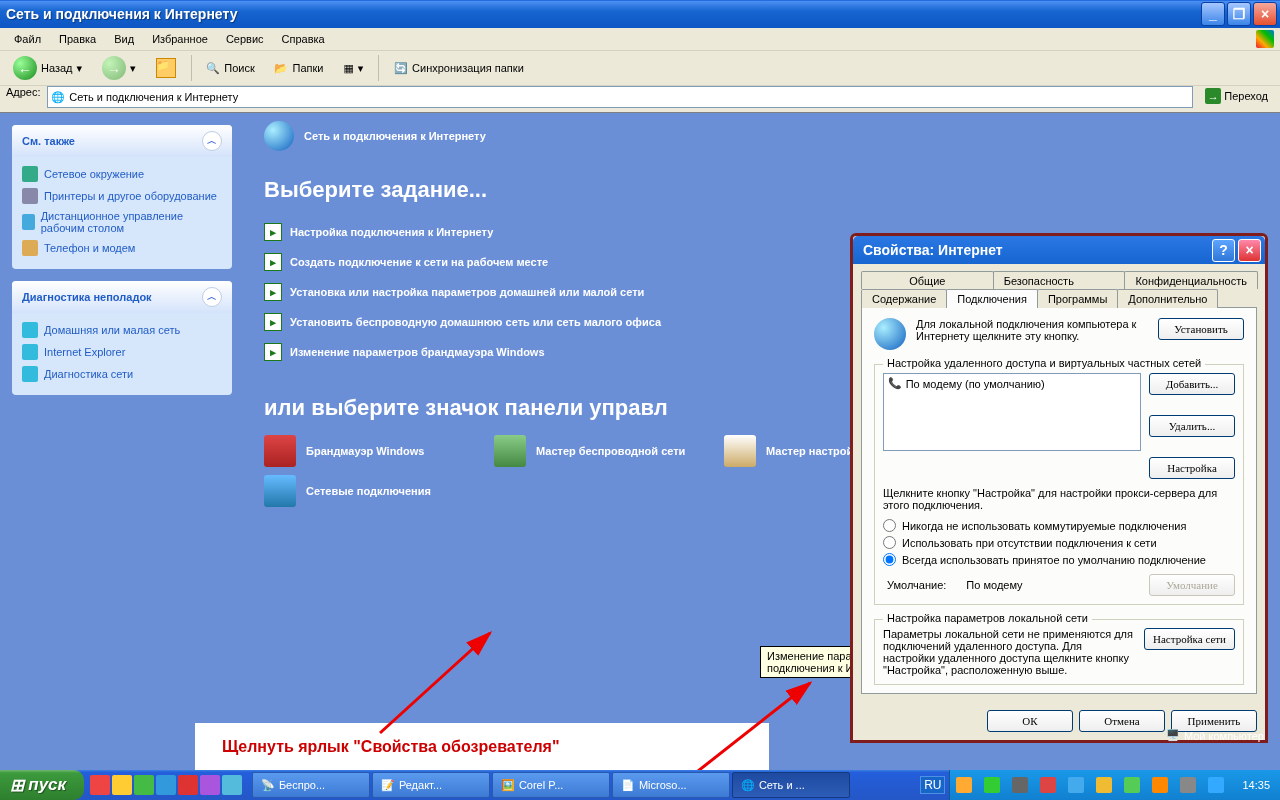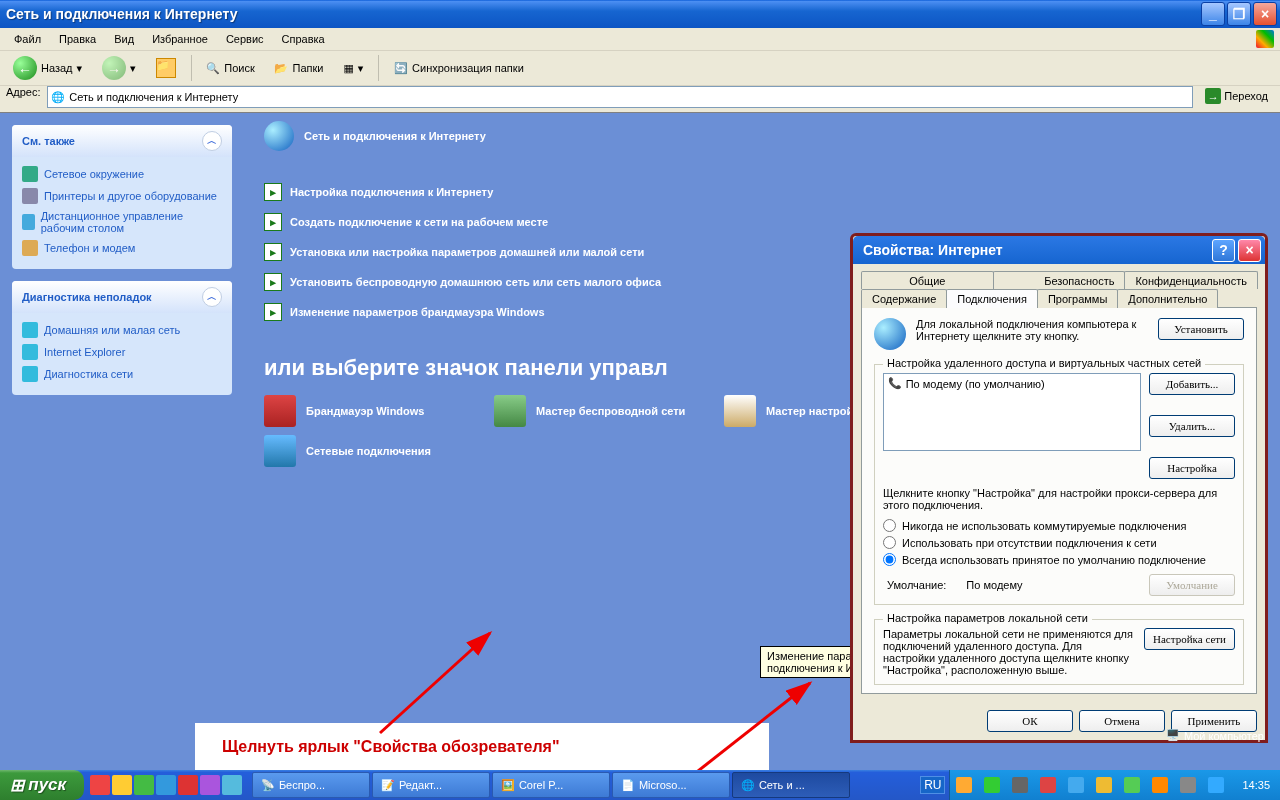--- a/index.html
+++ b/index.html
@@ -173,20 +173,21 @@
               <span>Диагностика сети</span>
             </a>
         </div>
       </div>
     </div>
     <div class="mainpane">
       <div class="catheader">
           <div class="bigic"></div>
           <span>Сеть и подключения к Интернету</span>
         </div>
+      <div class="secth">Выберите задание...</div>
       <div class="task">
           <span class="ar">▸</span>
           <span>Настройка подключения к Интернету</span>
         </div>
       <div class="task">
           <span class="ar">▸</span>
           <span>Создать подключение к сети на рабочем месте</span>
         </div>
       <div class="task">
           <span class="ar">▸</span>
@@ -249,21 +250,21 @@
       </svg>
 
     <div class="dialog">
       <div class="dtitle">
         <span class="t">Свойства: Интернет</span>
         <div class="dbtn help">?</div>
         <div class="dbtn x">×</div>
       </div>
       <div class="tabrow">
         <div class="tab" style="flex:1;text-align:center">Общие</div>
-        <div class="tab" style="flex:1;text-align:right">Безопасность</div>
+        <div class="tab" style="flex:1;text-align:left">Безопасность</div>
         <div class="tab" style="flex:1;text-align:center">Конфиденциальность</div>
       </div>
       <div class="tabrow" style="margin-top:0">
         <div class="tab">Содержание</div>
         <div class="tab active">Подключения</div>
         <div class="tab">Программы</div>
         <div class="tab">Дополнительно</div>
       </div>
       <div class="tabbody">
         <div style="display:flex;gap:10px;align-items:flex-start">

